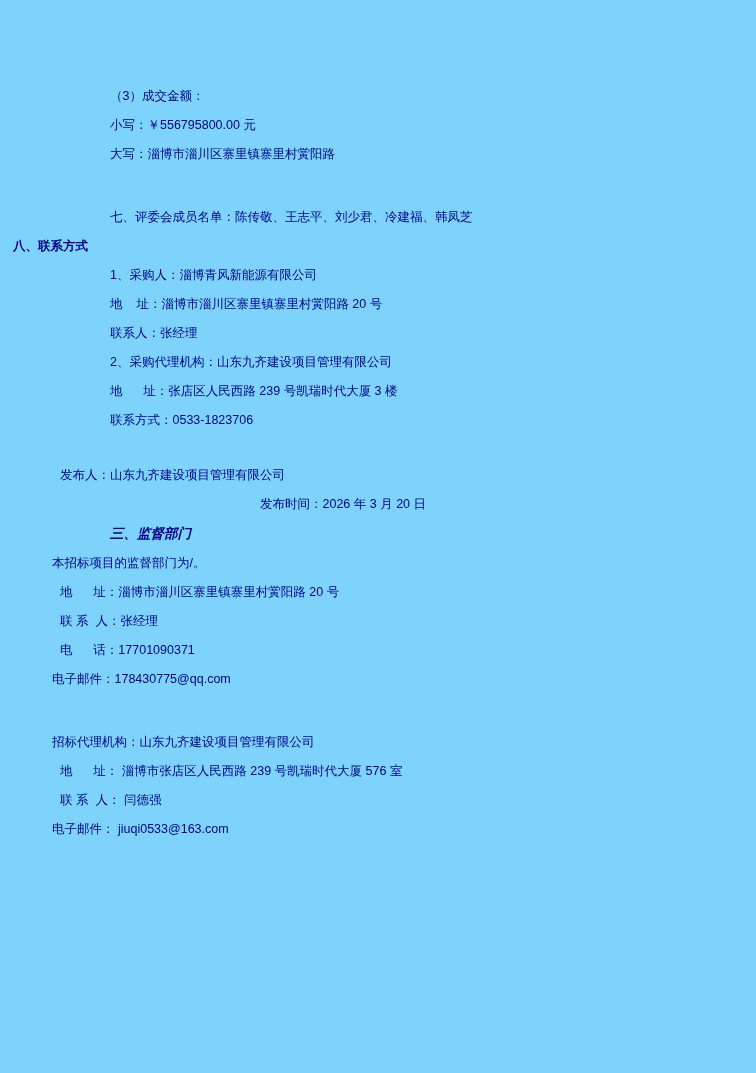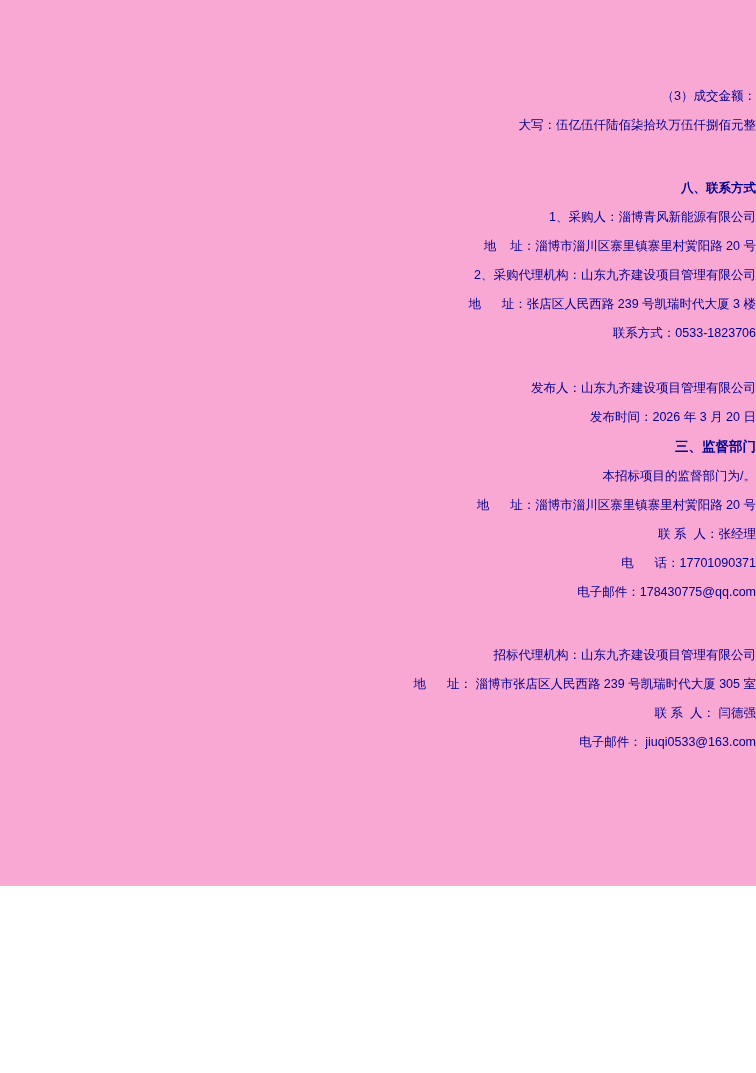--- a/index.html
+++ b/index.html
@@ -10,87 +10,90 @@
   body {
     width: 756px;
     height: 1073px;
     font-family: "Liberation Sans", sans-serif;
     color: #00008b;
     overflow: hidden;
   }
   .page {
     position: relative;
     width: 756px;
-    height: 886px;
-    background: #f9a8d4;
-    text-align: right;
+    height: 1073px;
+    background: #7dd3fc;
   }
   .content {
     position: absolute;
     left: 0;
     top: 0;
     width: 756px;
   }
   .line {
     font-size: 12.5px;
     line-height: 29px;
     color: #00008b;
     white-space: pre;
     font-family: "Liberation Sans", sans-serif;
   }
   .indent-1 { padding-left: 110px; }
-  .indent-3 { padding-left: 111px; }
-  .indent-4 { padding-left: 94px; }
+  .indent-3 { padding-left: 52px; }
+  .indent-4 { padding-left: 60px; }
   .indent-6 { padding-left: 260px; }
   .bold { font-weight: bold; padding-left: 13px; }
   .heading {
     font-size: 13.5px;
     font-weight: bold;
     line-height: 30px;
-    padding-left: 70px;
+    padding-left: 110px;
     color: #00008b;
     white-space: pre;
+    font-style: italic;
   }
   .spacer-md { height: 26px; }
   .spacer-lg { height: 34px; }
 </style>
 </head>
 <body>
 
 <div class="page">
   <div class="content">
 
     <div style="height:82px"></div>
 
     <div class="line indent-1">（3）成交金额：</div>
-    <div class="line indent-1">大写：伍亿伍仟陆佰柒拾玖万伍仟捌佰元整</div>
+    <div class="line indent-1">小写：￥556795800.00 元</div>
+    <div class="line indent-1">大写：淄博市淄川区寨里镇寨里村黉阳路</div>
 
     <div class="spacer-lg"></div>
 
+    <div class="line indent-1">七、评委会成员名单：陈传敬、王志平、刘少君、冷建福、韩凤芝</div>
     <div class="line indent-1 bold">八、联系方式</div>
     <div class="line indent-1">1、采购人：淄博青风新能源有限公司</div>
     <div class="line indent-1">地    址：淄博市淄川区寨里镇寨里村黉阳路 20 号</div>
+    <div class="line indent-1">联系人：张经理</div>
     <div class="line indent-1">2、采购代理机构：山东九齐建设项目管理有限公司</div>
     <div class="line indent-1">地      址：张店区人民西路 239 号凯瑞时代大厦 3 楼</div>
     <div class="line indent-1">联系方式：0533-1823706</div>
 
     <div class="spacer-md"></div>
 
     <div class="line indent-4">发布人：山东九齐建设项目管理有限公司</div>
     <div class="line indent-6">发布时间：2026 年 3 月 20 日</div>
 
     <div class="heading">三、监督部门</div>
     <div class="line indent-3">本招标项目的监督部门为/。</div>
 
     <div class="line indent-4">地      址：淄博市淄川区寨里镇寨里村黉阳路 20 号</div>
     <div class="line indent-4">联 系  人：张经理</div>
     <div class="line indent-4">电      话：17701090371</div>
     <div class="line indent-3">电子邮件：178430775@qq.com</div>
 
     <div class="spacer-lg"></div>
 
     <div class="line indent-3">招标代理机构：山东九齐建设项目管理有限公司</div>
-    <div class="line indent-4">地      址： 淄博市张店区人民西路 239 号凯瑞时代大厦 305 室</div>
+    <div class="line indent-4">地      址： 淄博市张店区人民西路 239 号凯瑞时代大厦 576 室</div>
     <div class="line indent-4">联 系  人： 闫德强</div>
     <div class="line indent-3">电子邮件： jiuqi0533@163.com</div>
 
   </div>
 </div>
 
 </body></html>

